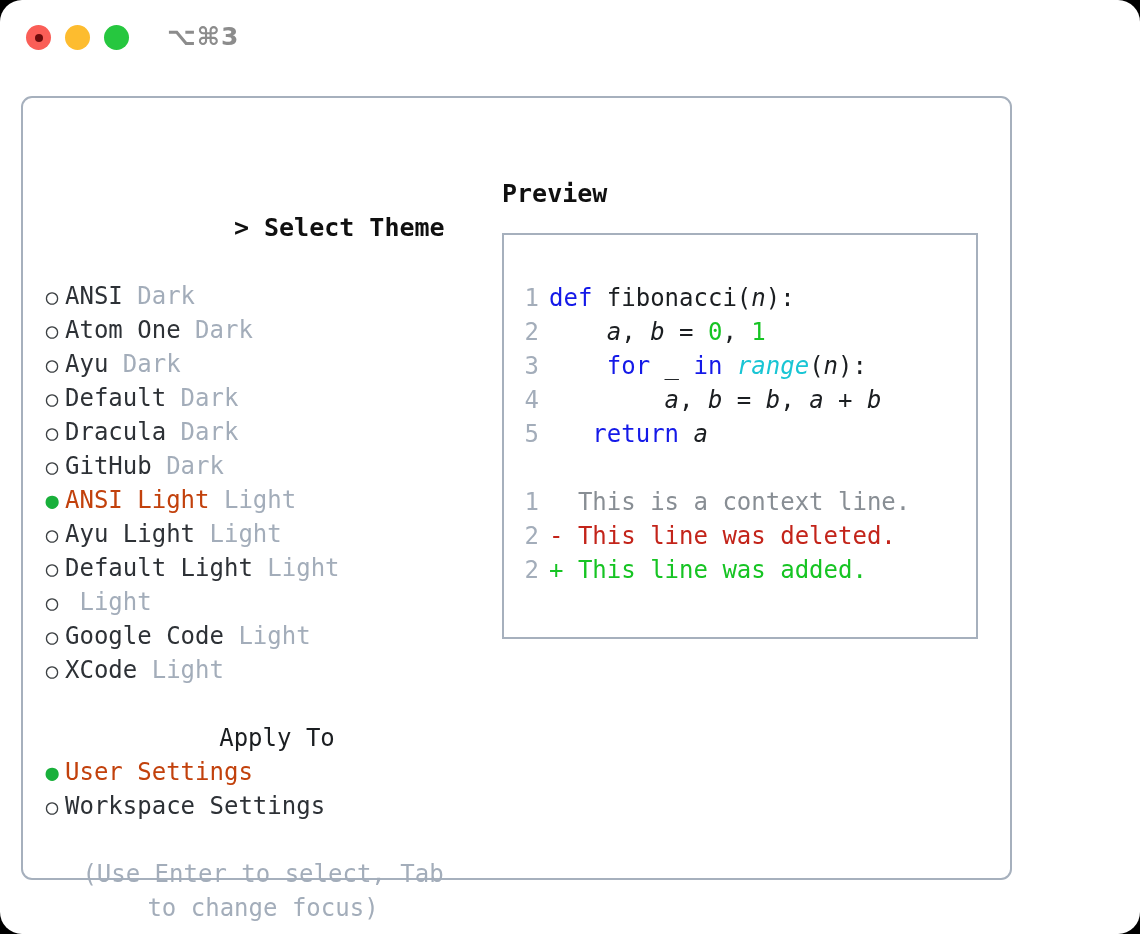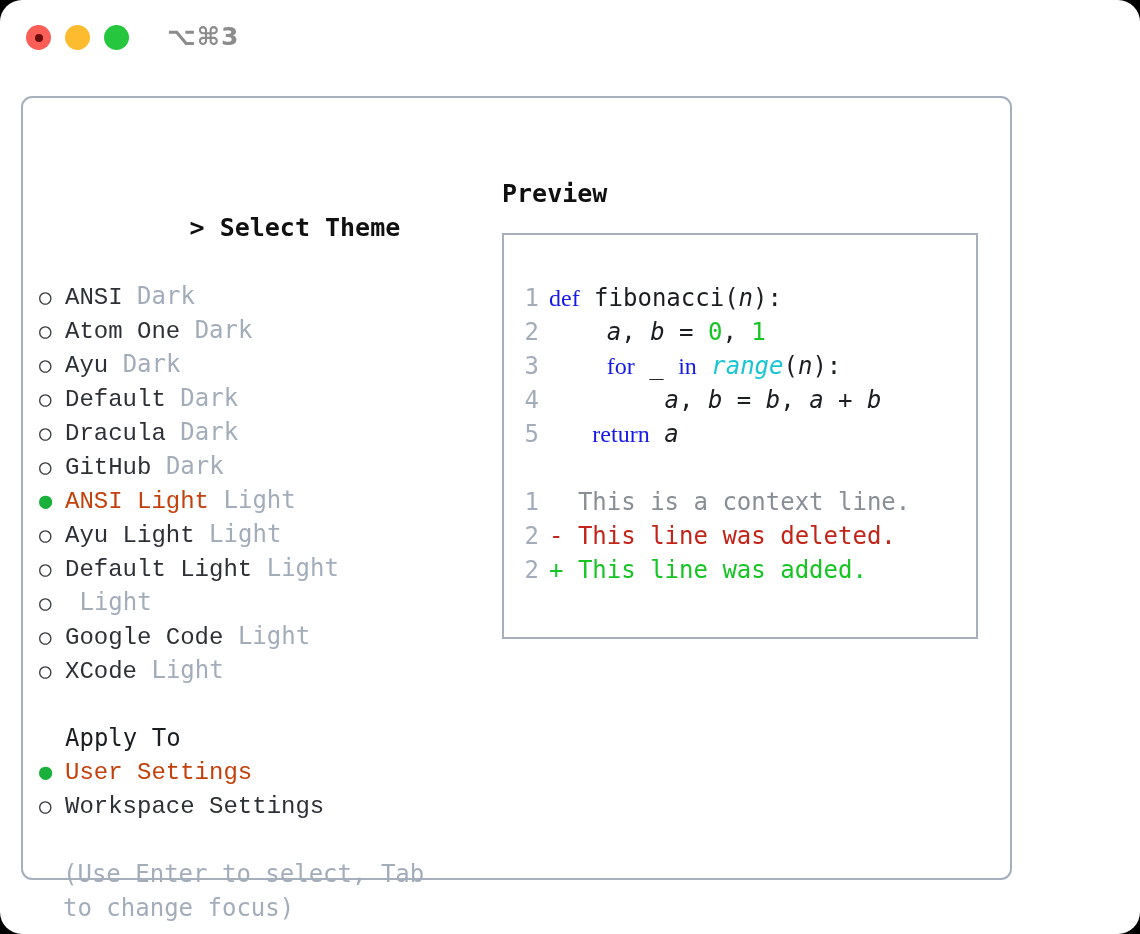--- a/index.html
+++ b/index.html
@@ -88,20 +88,21 @@
     width: 100%;
     height: 100%;
   }
 
   
   .left-col {
     position: absolute;
     left: 16px;
     top: 49px;
     width: 450px;
+    text-align: center;
   }
   .section-header {
     font-size: 25px;
     font-weight: bold;
     color: #101010;
     line-height: 34px;
     white-space: pre;
     margin-top: 30px;
   }
   .list {
@@ -119,21 +120,21 @@
     width: 26px;
     flex: 0 0 26px;
     font-size: 21px;
     color: #3c4043;
     display: inline-block;
   }
   .bullet.on {
     color: #19b03b;
     font-size: 22px;
   }
-  .row-name   { color: #2d3136; font-family: Liberation Mono, monospace; }
+  .row-name   { color: #2d3136; }
   .row-name.selected { color: #c2410c; }
   .row-tag    { color: #a3adba; }
   .gap-sm { height: 34px; }
 
   .apply-header {
     font-size: 24px;
     color: #1b1e21;
     line-height: 34px;
     padding-left: 26px;
     white-space: pre;
@@ -174,21 +175,21 @@
     white-space: pre;
   }
   .code-line { height: 34px; white-space: pre; }
   .lnum {
     display: inline-block;
     width: 22px;
     text-align: right;
     color: #a3adba;
     margin-right: 10px;
   }
-  .kw      { color: #1419e8; font-family: Liberation Serif, serif; }
+  .kw      { color: #1419e8; }
   .bi      { color: #19c5d4; font-style: italic; }
   .num     { color: #16c423; }
   .plain   { color: #1b1e21; }
   .var     { color: #1b1e21; font-style: italic; }
   .ctx     { color: #888e94; }
   .del     { color: #c3241a; }
   .add     { color: #16c423; }
   .diff-gap { height: 34px; }
 </style>
 </head>

